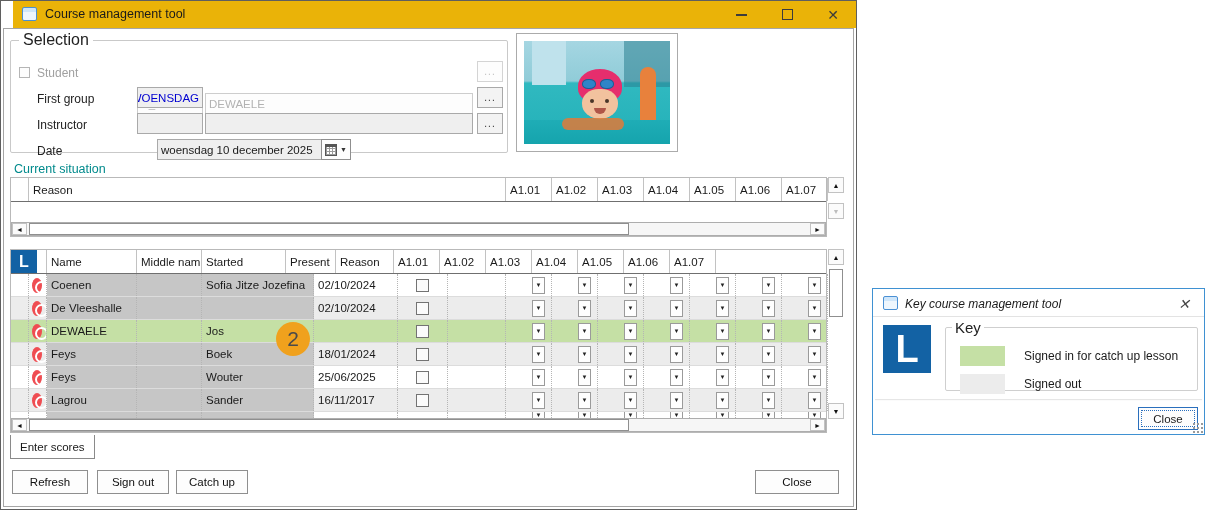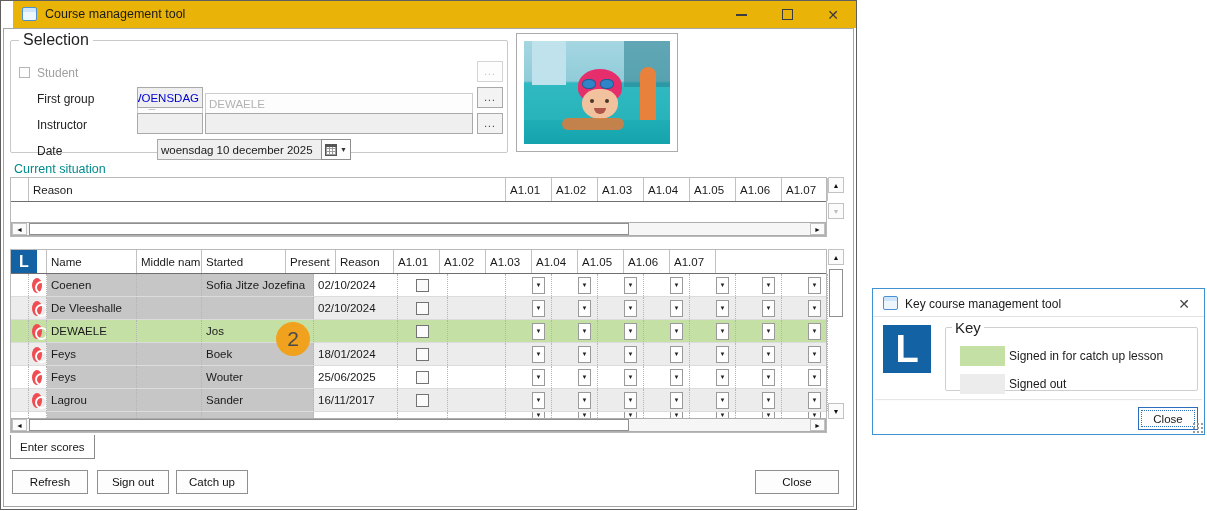--- a/index.html
+++ b/index.html
@@ -116,29 +116,29 @@
   .tab { height:22px; padding:0 9px; display:flex; align-items:center; font-size:11.5px; border:1px solid #9a9a9a; border-top:none; background:#ececec; }
   .tab.active { background:#fff; height:24px; border-color:#8a8a8a; z-index:2; }
   .tab.inactive { border-left:none; border-color:#b5b5b5; }
   .btn { height:24px; border:1px solid #8f8f8f; background:#fdfdfd; display:flex; align-items:center; justify-content:center; font-size:11.5px; color:#111; }
   .fbtn { position:absolute; top:441px; }
   .b-refresh { left:8px; width:76px; } .b-signout { left:93px; width:72px; } .b-catchup { left:172px; width:72px; }
   .b-close { left:auto; right:14px; width:84px; }
 
   
   .key-window { position:absolute; left:872px; top:288px; width:333px; height:147px; border:1px solid #3f91d2; background:#fff; }
-  .key-titlebar { position:absolute; left:0; top:0; right:0; height:28px; border-bottom:1px solid #e3e3e3; }
+  .key-titlebar { position:absolute; left:0; top:0; right:0; height:28px; border-bottom:1px solid #e3e3e3;font-style:italic; }
   .key-title { position:absolute; left:32px; top:8px; font-size:12px; color:#1a1a1a; white-space:nowrap; }
   .key-close-x { position:absolute; right:10px; top:5px; width:20px; height:19px; display:flex; align-items:center; justify-content:center; font-size:14px; color:#444; }
   .key-logo { position:absolute; left:10px; top:36px; width:48px; height:48px; background:#1362a4; color:#fff; font-weight:bold; font-size:38px; display:flex; align-items:center; justify-content:center; }
   .key-group { position:absolute; left:72px; top:30px; width:253px; height:72px; border:1px solid #cfcfcf; border-radius:2px; }
   .key-group legend { margin-left:6px; padding:0 3px; font-size:15px; color:#222; }
   .key-item { position:absolute; left:14px; display:flex; align-items:center; }
   .key-swatch { width:45px; height:20px; flex:none; }
-  .key-label { margin-left:4px; font-size:12px; color:#1a1a1a; white-space:nowrap; }
+  .key-label { margin-left:19px; font-size:12px; color:#1a1a1a; white-space:nowrap; }
   .key-sep { position:absolute; left:2px; right:2px; top:110px; border-top:1px solid #e6e6e6; border-bottom:1px solid #fbfbfb; }
   .key-close-btn { position:absolute; right:6px; top:118px; width:60px; height:23px; border:1px solid #2a6fbd; outline:1px dotted #2a6fbd; outline-offset:-4px; background:#fdfdfd; display:flex; align-items:center; justify-content:center; font-size:11.5px; }
   .grip { position:absolute; right:1px; bottom:1px; width:11px; height:11px; background:radial-gradient(#9a9a9a 1px, transparent 1.3px); background-size:4px 4px; }
 </style>
 </head>
 <body>
 
 <div class="main-window">
   <div class="titlebar">
     <span class="win-icon"></span>

